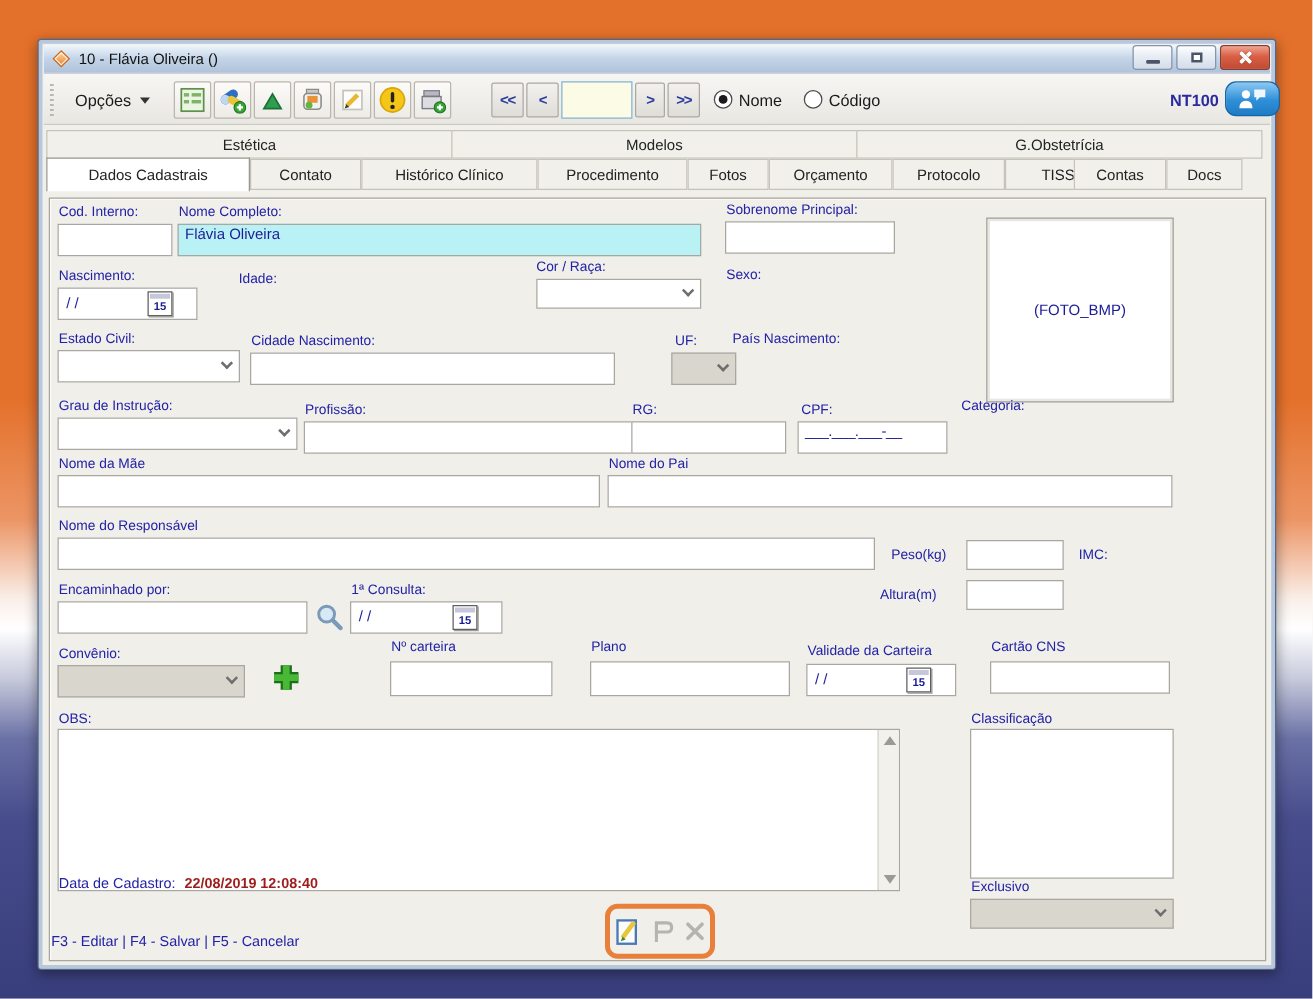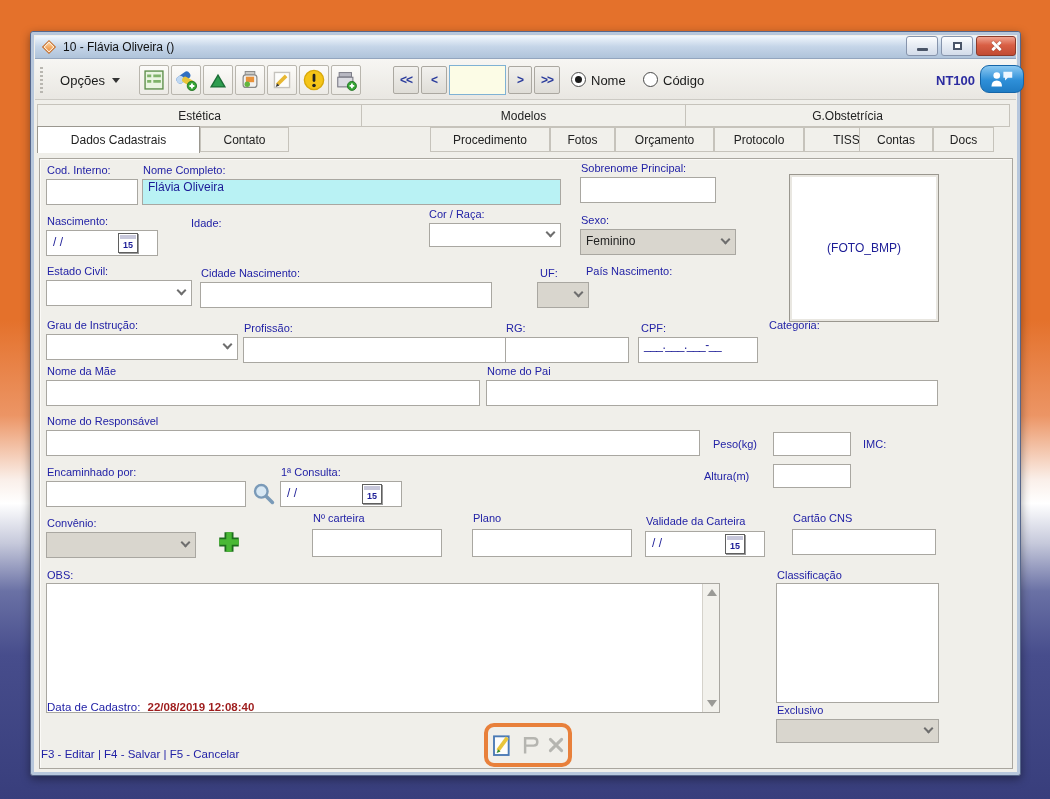--- a/index.html
+++ b/index.html
@@ -206,20 +206,21 @@
           </svg>
       </div>
     </div>
 
     <div class="tabcell" style="left:6px;">Estética</div>
     <div class="tabcell" style="left:330px;">Modelos</div>
     <div class="tabcell" style="left:654px;">G.Obstetrícia</div>
 
     <div class="tab active" style="left:6px;width:163px;">Dados Cadastrais</div>
     <div class="tab" style="left:169px;width:89px;">Contato</div>
+    <div class="tab" style="left:258px;width:141px;">Histórico Clínico</div>
     <div class="tab" style="left:399px;width:120px;">Procedimento</div>
     <div class="tab" style="left:519px;width:65px;">Fotos</div>
     <div class="tab" style="left:584px;width:99px;">Orçamento</div>
     <div class="tab" style="left:683px;width:90px;">Protocolo</div>
     <div class="tab" style="left:773px;width:65px;padding-left:20px;">TISS</div>
     <div class="tab" style="left:828px;width:74px;">Contas</div>
     <div class="tab" style="left:902px;width:61px;">Docs</div>
 
     <div class="panel"></div>
     <div class="groupbox"></div>
@@ -236,23 +237,20 @@
     <div class="datef" style="left:15px;top:198px;width:112px;">
       <span>/ /</span>
       <span class="calbtn">15</span>
     </div>
     <span class="lbl" style="left:160px;top:185px;">Idade:</span>
     <span class="lbl" style="left:398px;top:176px;">Cor / Raça:</span>
     <div class="combo" style="left:398px;top:191px;width:132px;height:24px;">
       <span></span><span class="chev"></span>
     </div>
     <span class="lbl" style="left:550px;top:182px;">Sexo:</span>
-    <div class="combo dis" style="left:549px;top:197px;width:156px;">
-      <span>Feminino</span><span class="chev"></span>
-    </div>
 
     <span class="lbl" style="left:16px;top:233px;">Estado Civil:</span>
     <div class="combo" style="left:15px;top:248px;width:146px;">
       <span></span><span class="chev"></span>
     </div>
     <span class="lbl" style="left:170px;top:235px;">Cidade Nascimento:</span>
     <div class="txt" style="left:169px;top:250px;width:292px;"></div>
     <span class="lbl" style="left:509px;top:235px;">UF:</span>
     <div class="combo dis" style="left:506px;top:250px;width:52px;">
       <span></span><span class="chev"></span>

